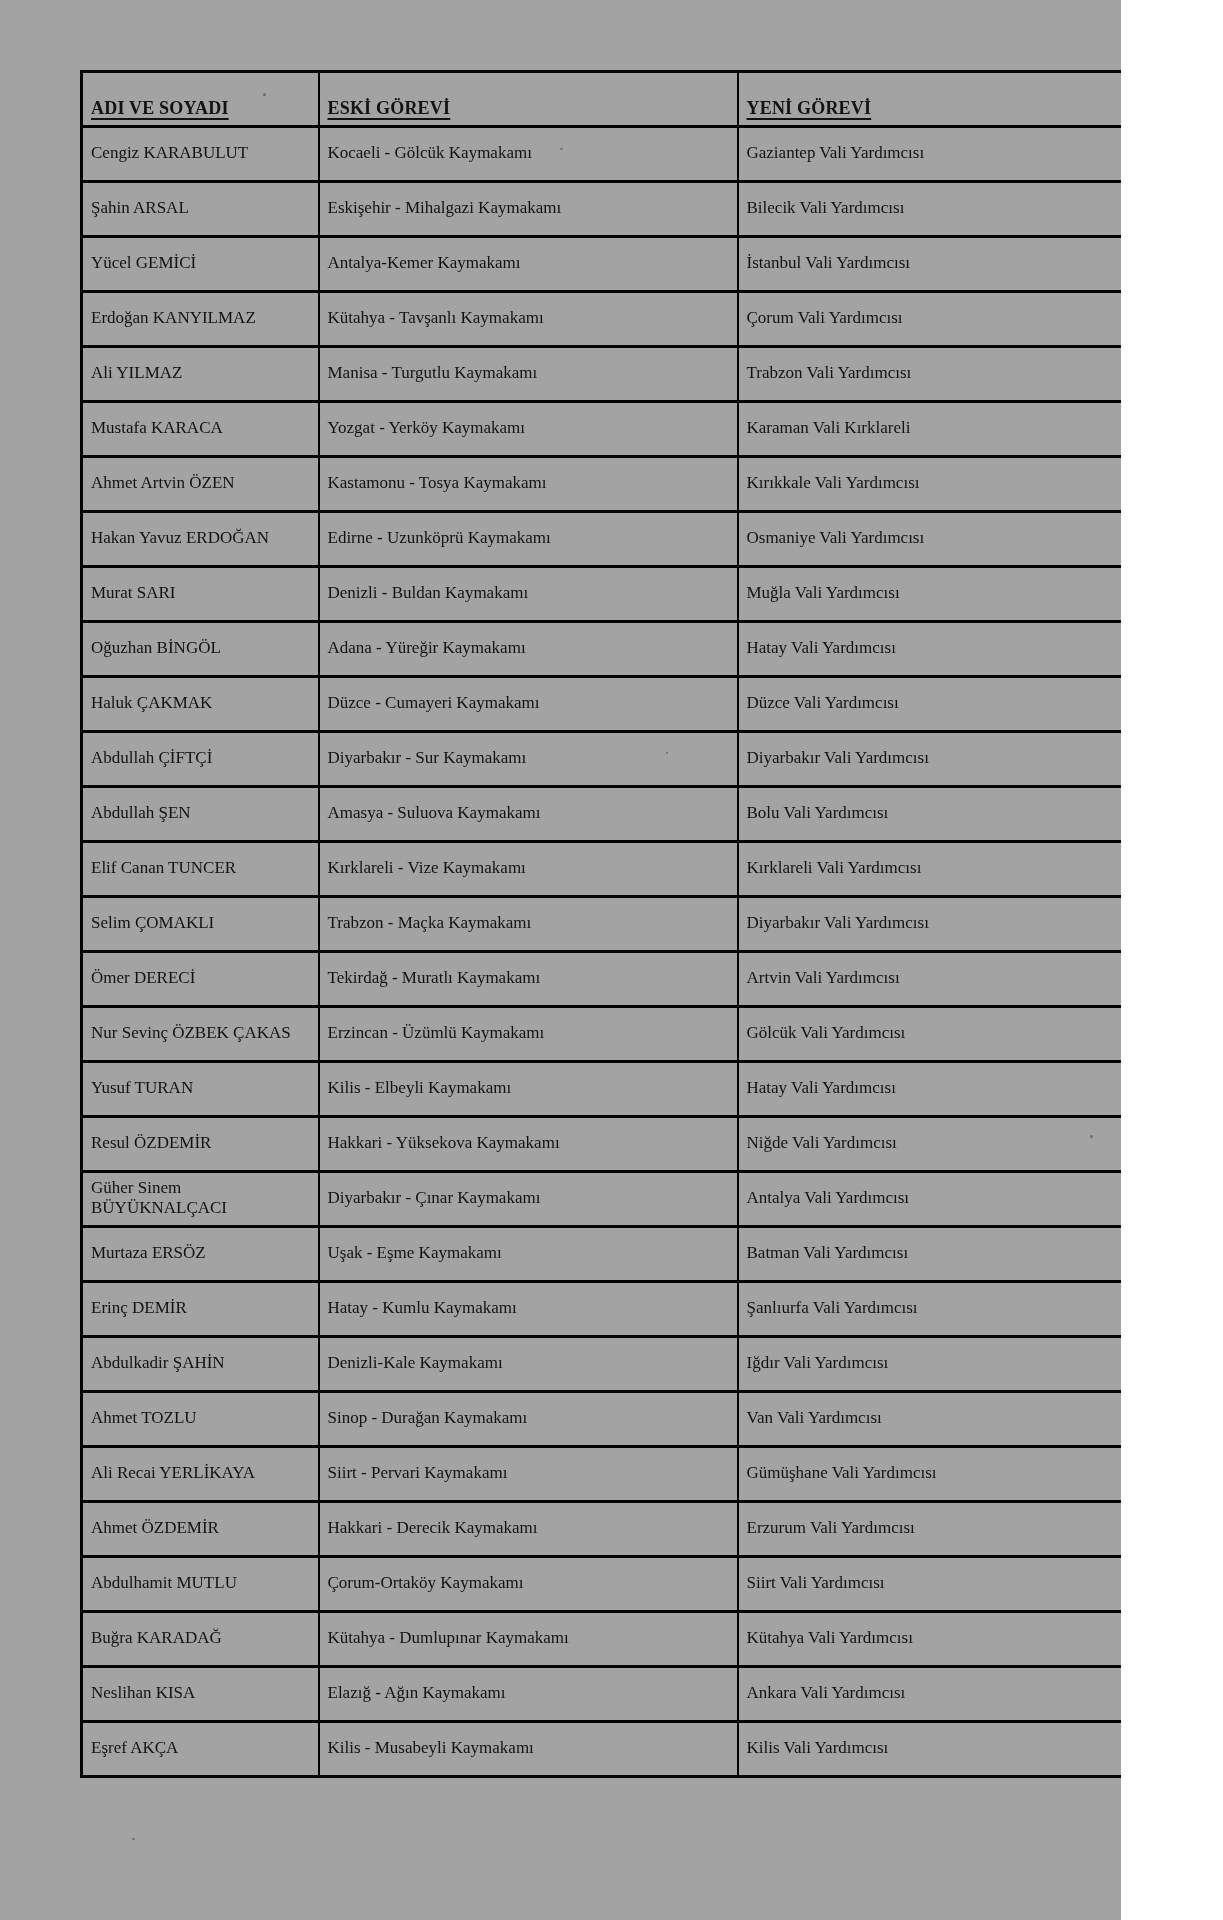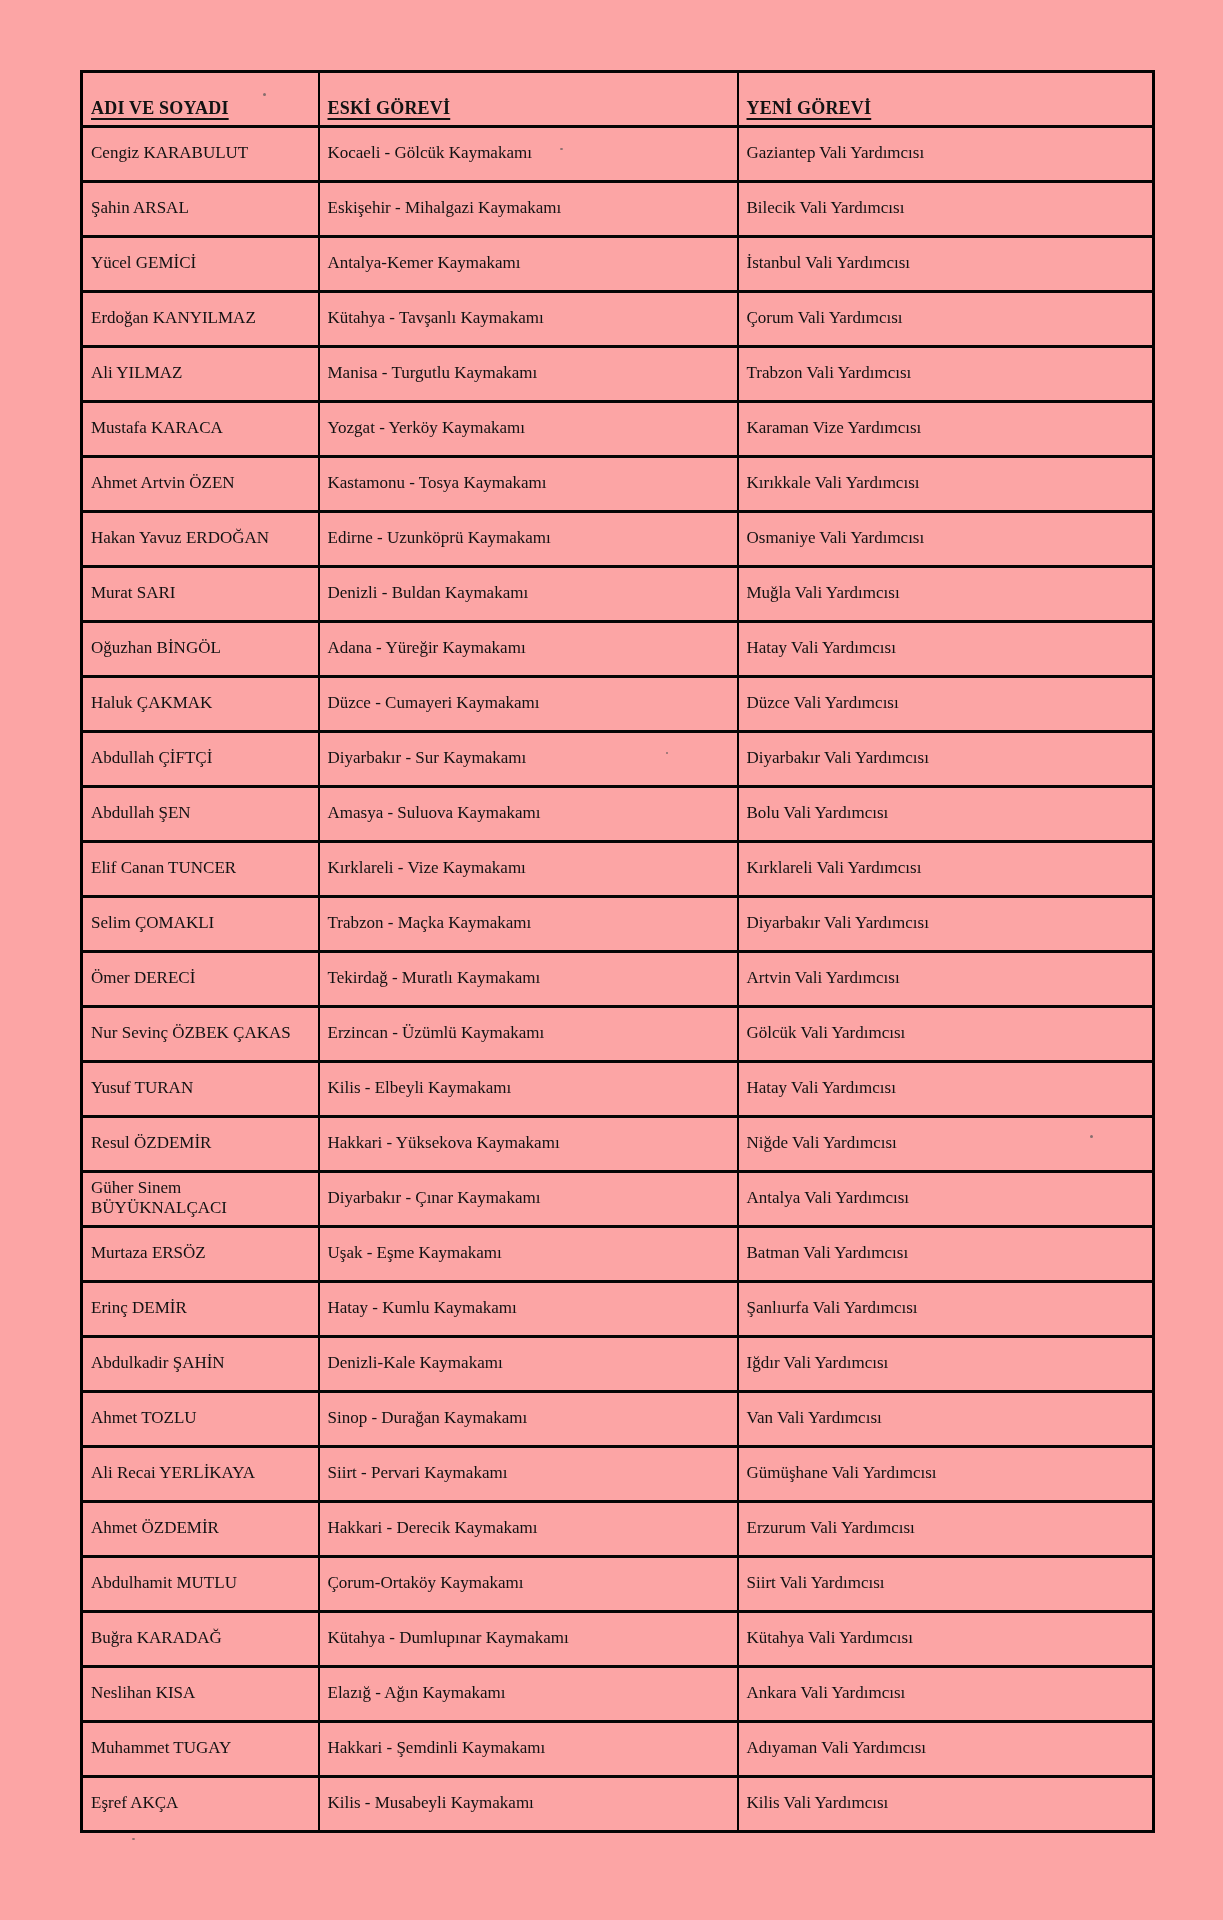--- a/index.html
+++ b/index.html
@@ -3,23 +3,23 @@
 <meta charset="utf-8">
 <style>
   html, body {
     margin: 0;
     padding: 0;
     background: #ffffff;
     font-family: "Liberation Serif", "DejaVu Serif", serif;
   }
   .page {
     position: relative;
-    width: 1223px;
+    width: 1121px;
     height: 1920px;
-    background: #fca5a5;
+    background: #a3a3a3;
     overflow: hidden;
     color: #121212;
   }
   table.appointments {
     position: absolute;
     left: 80px;
     top: 70px;
     width: 1072px;
     border-collapse: collapse;
     table-layout: fixed;
@@ -110,21 +110,21 @@
           <td>Çorum Vali Yardımcısı</td>
         </tr>
         <tr>
           <td>Ali YILMAZ</td>
           <td>Manisa - Turgutlu Kaymakamı</td>
           <td>Trabzon Vali Yardımcısı</td>
         </tr>
         <tr>
           <td>Mustafa KARACA</td>
           <td>Yozgat - Yerköy Kaymakamı</td>
-          <td>Karaman Vize Yardımcısı</td>
+          <td>Karaman Vali Kırklareli</td>
         </tr>
         <tr>
           <td>Ahmet Artvin ÖZEN</td>
           <td>Kastamonu - Tosya Kaymakamı</td>
           <td>Kırıkkale Vali Yardımcısı</td>
         </tr>
         <tr>
           <td>Hakan Yavuz ERDOĞAN</td>
           <td>Edirne - Uzunköprü Kaymakamı</td>
           <td>Osmaniye Vali Yardımcısı</td>
@@ -227,25 +227,20 @@
         </tr>
         <tr>
           <td>Buğra KARADAĞ</td>
           <td>Kütahya - Dumlupınar Kaymakamı</td>
           <td>Kütahya Vali Yardımcısı</td>
         </tr>
         <tr>
           <td>Neslihan KISA</td>
           <td>Elazığ - Ağın Kaymakamı</td>
           <td>Ankara Vali Yardımcısı</td>
-        </tr>
-        <tr>
-          <td>Muhammet TUGAY</td>
-          <td>Hakkari - Şemdinli Kaymakamı</td>
-          <td>Adıyaman Vali Yardımcısı</td>
         </tr>
         <tr>
           <td>Eşref AKÇA</td>
           <td>Kilis - Musabeyli Kaymakamı</td>
           <td>Kilis Vali Yardımcısı</td>
         </tr>
       </tbody>
   </table>
 
   <div class="speck s1"></div>

